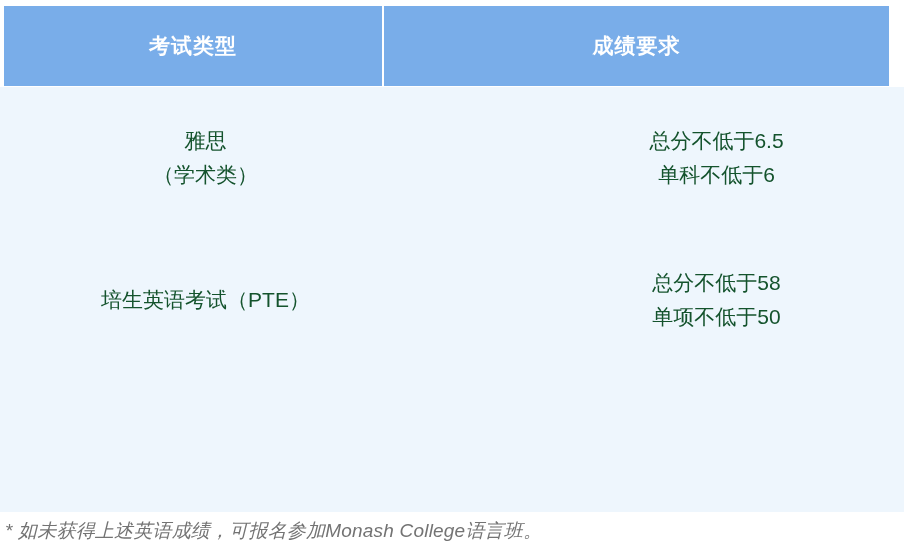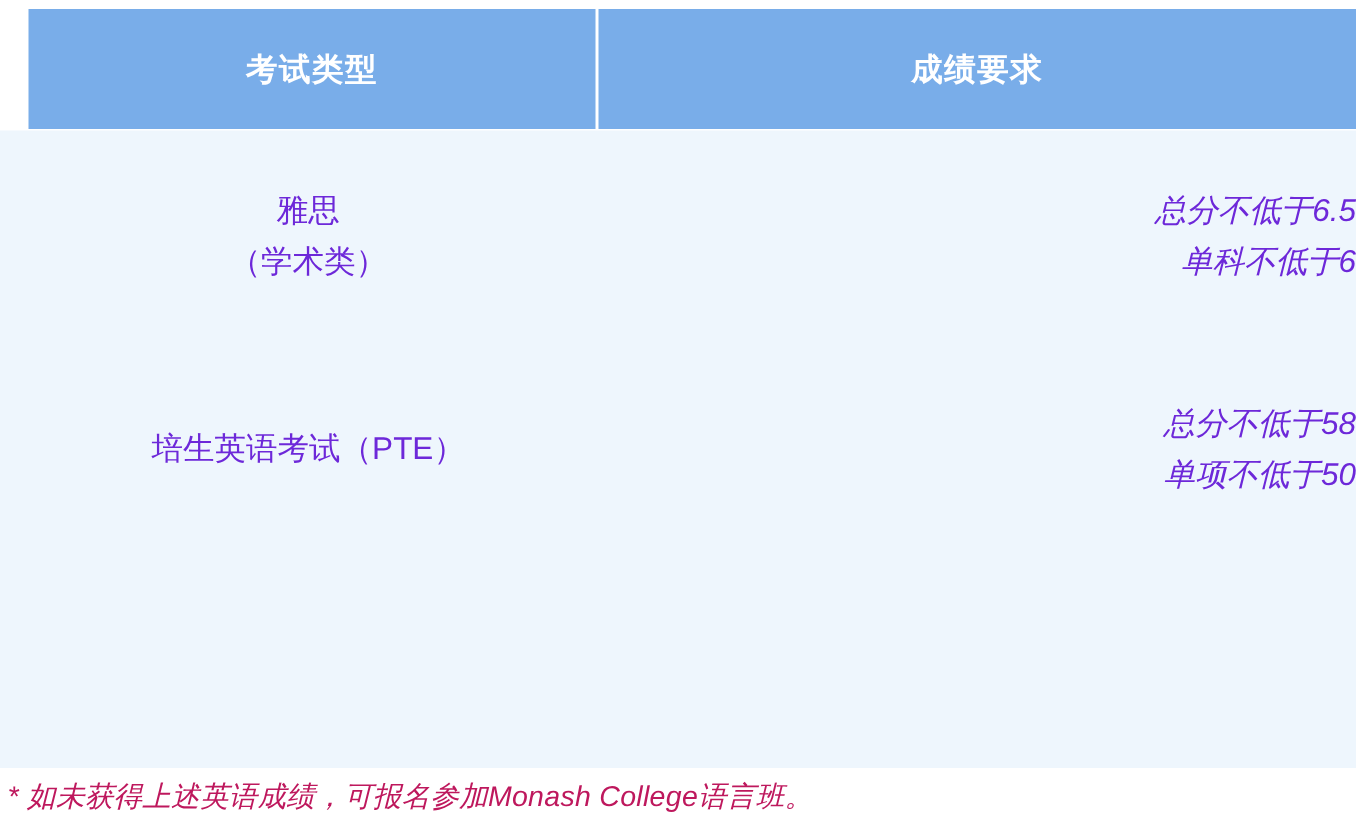--- a/index.html
+++ b/index.html
@@ -19,21 +19,21 @@
     position: absolute;
     left: 0;
     top: 0;
     width: 904px;
     height: 546px;
   }
 
   
   .thead {
     position: absolute;
-    left: 19px;
+    left: 4px;
     top: 6px;
     width: 885px;
     height: 80px;
     display: flex;
     background: transparent;
   }
   .th {
     background: #79ade9;
     display: flex;
     align-items: center;
@@ -69,47 +69,46 @@
   .trow-1 { height: 142px; }
   .trow-2 { height: 142px; }
   .trow-3 { height: 141px; }
 
   .td {
     display: flex;
     flex-direction: column;
     align-items: center;
     justify-content: center;
     box-sizing: border-box;
-    color: #6d28d9;
+    color: #14532d;
     font-size: 21px;
     line-height: 1.62;
     text-align: center;
     white-space: pre-line;
   }
   .td-type {
     width: 411px;
   }
   .td-req {
     width: 493px;
-    align-items: flex-end;
+    align-items: center;
     padding-left: 118px;
     text-align: left;
-    font-style: italic;
   }
   .td-req .line {
     display: block;
   }
 
   
   .footnote {
     position: absolute;
     left: 5px;
     top: 518px;
     width: 890px;
-    color: #be185d;
+    color: #737373;
     font-size: 19px;
     font-style: italic;
     letter-spacing: 0.2px;
     white-space: nowrap;
   }
 </style>
 </head>
 <body>
 
 <div class="table-wrap">

